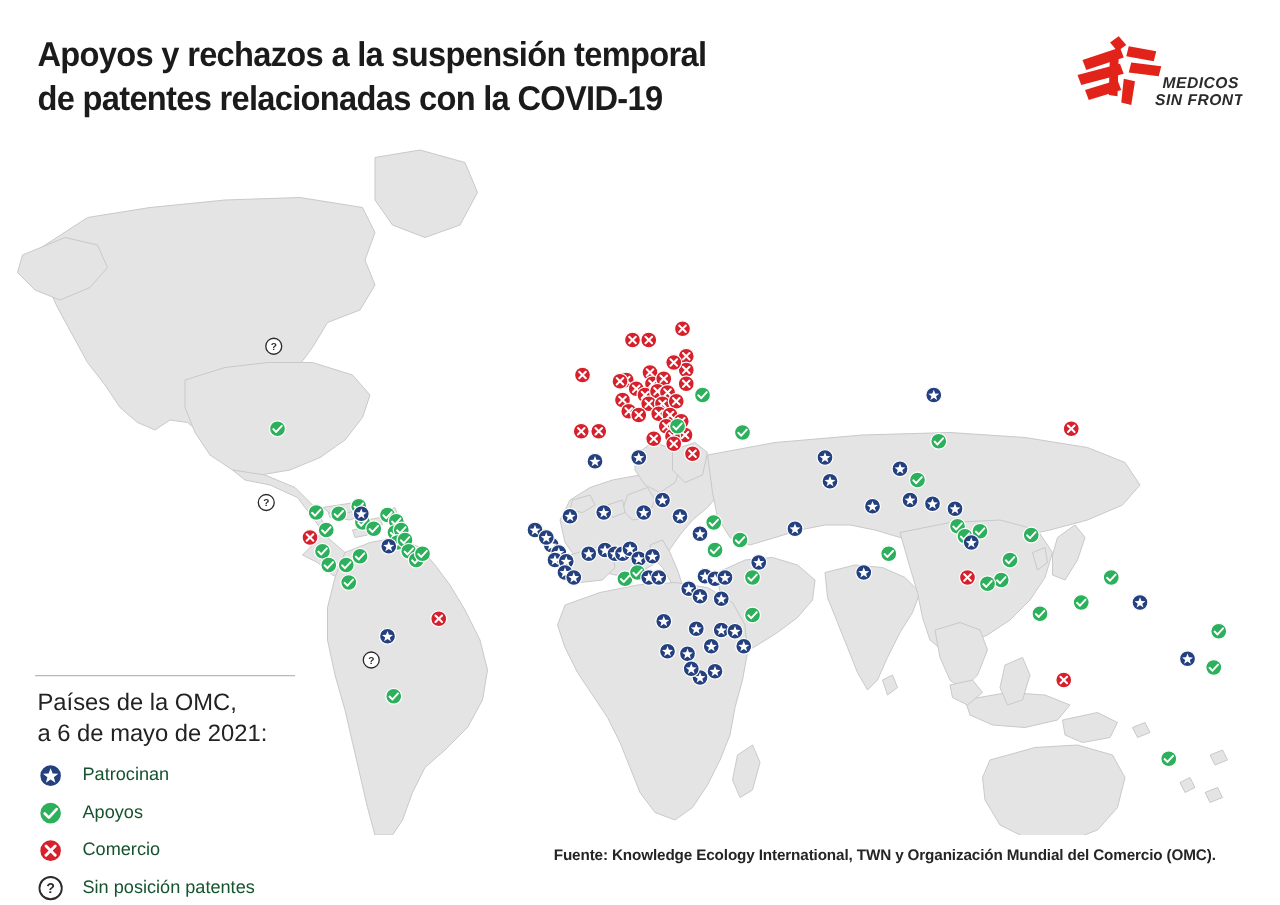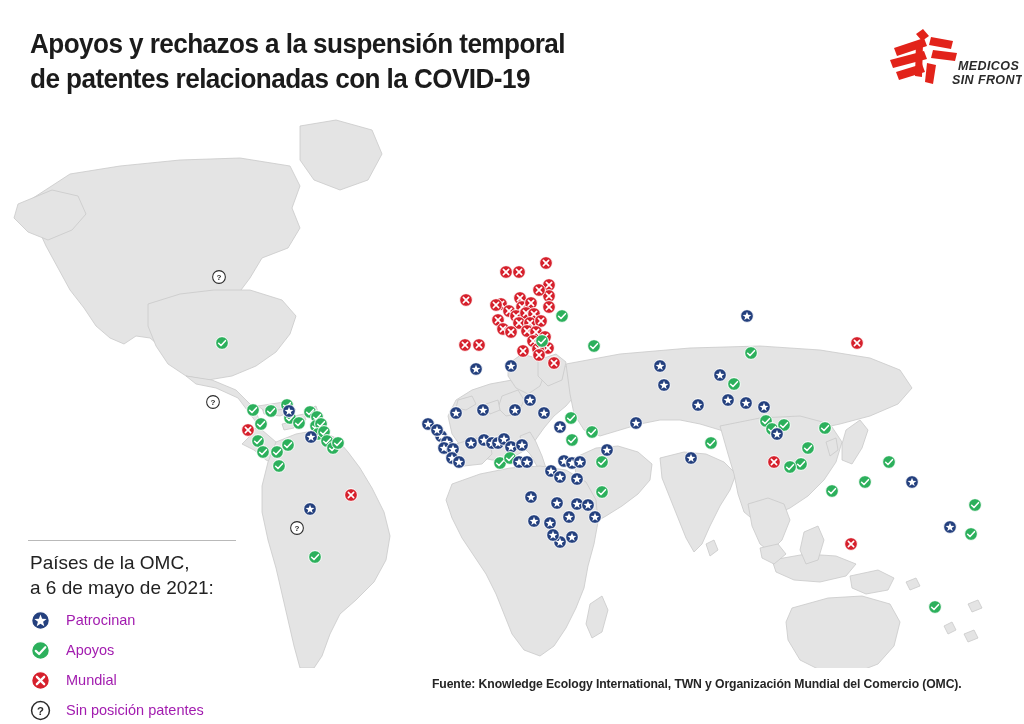--- a/index.html
+++ b/index.html
@@ -21,41 +21,41 @@
     width:700px;
     font-size:27.5px;
     font-weight:bold;
     line-height:1.28;
     letter-spacing:-0.6px;
     color:#1b1b1b;
     transform:scaleX(0.95);
     transform-origin:left top;
     white-space:pre-line;
   }
-  .logo{position:absolute;left:886px;top:28px;width:136px;height:62px;}
+  .logo{position:absolute;left:858px;top:28px;width:136px;height:62px;}
 
   
   .map{position:absolute;left:0;top:108px;width:1024px;height:560px;}
   .map svg{display:block;}
 
   
   .legend{position:absolute;left:28px;top:540px;width:208px;}
   .legend .rule{height:1px;background:#b9b9b9;width:100%;}
   .legend-title{
     font-size:19px;line-height:1.32;color:#222;
     padding:9px 0 5px 2px;white-space:pre-line;
   }
   .legend-rows{padding-bottom:6px;}
   .legend-row{display:flex;align-items:center;height:30px;}
   .legend-row .sym{width:36px;flex:0 0 36px;display:flex;align-items:center;justify-content:flex-start;padding-left:2px;}
-  .legend-row .lbl{font-size:14.5px;color:#a21caf;}
+  .legend-row .lbl{font-size:14.5px;color:#14532d;}
 
   
   .source{
-    position:absolute;left:432px;top:677px;
+    position:absolute;left:443px;top:677px;
     font-size:12.2px;font-weight:bold;color:#252525;
     letter-spacing:-0.1px;
   }
 </style>
 </head>
 <body>
 
 <div id="root">
 
   <div class="header">
@@ -1370,21 +1370,21 @@
         <div class="legend-row">
           <span class="sym">
             <svg width="21" height="21" viewBox="0 0 24 24">
               <circle cx="12" cy="12" r="10.2" fill="#d6202c" stroke="#ffffff" stroke-width="1.6"></circle>
               <g stroke="#ffffff" stroke-width="2.6" stroke-linecap="round">
                 <line x1="7.8" y1="7.8" x2="16.2" y2="16.2"></line>
                 <line x1="16.2" y1="7.8" x2="7.8" y2="16.2"></line>
               </g>
             </svg>
           </span>
-          <span class="lbl">Mundial</span>
+          <span class="lbl">Comercio</span>
         </div>
         <div class="legend-row">
           <span class="sym">
             <svg width="21" height="21" viewBox="0 0 24 24">
               <circle cx="12" cy="12" r="10.2" fill="#ffffff" stroke="#2b2b2b" stroke-width="1.7"></circle>
               <text x="12" y="16.8" text-anchor="middle" font-family="'Liberation Sans',sans-serif" font-size="13" font-weight="bold" fill="#2b2b2b">?</text>
             </svg>
           </span>
           <span class="lbl">Sin posición patentes</span>
         </div>

